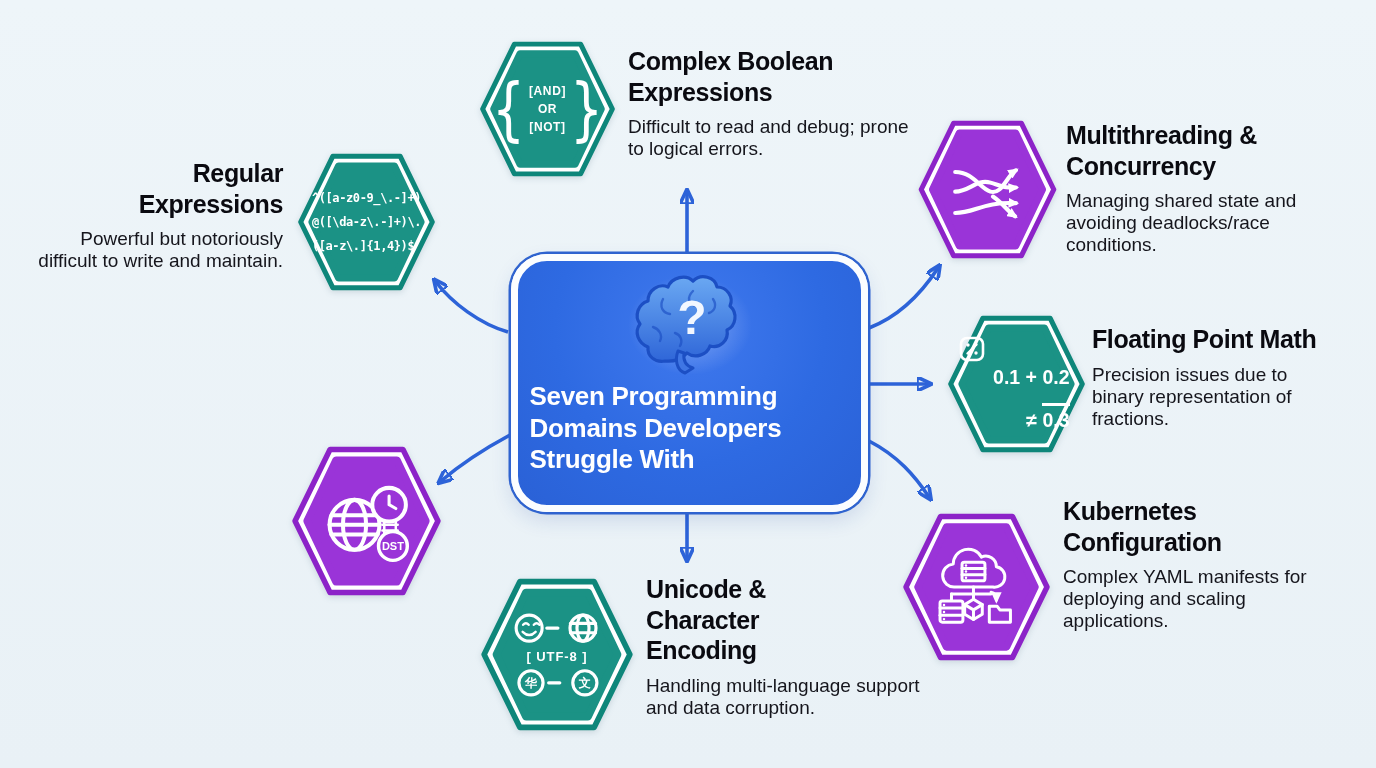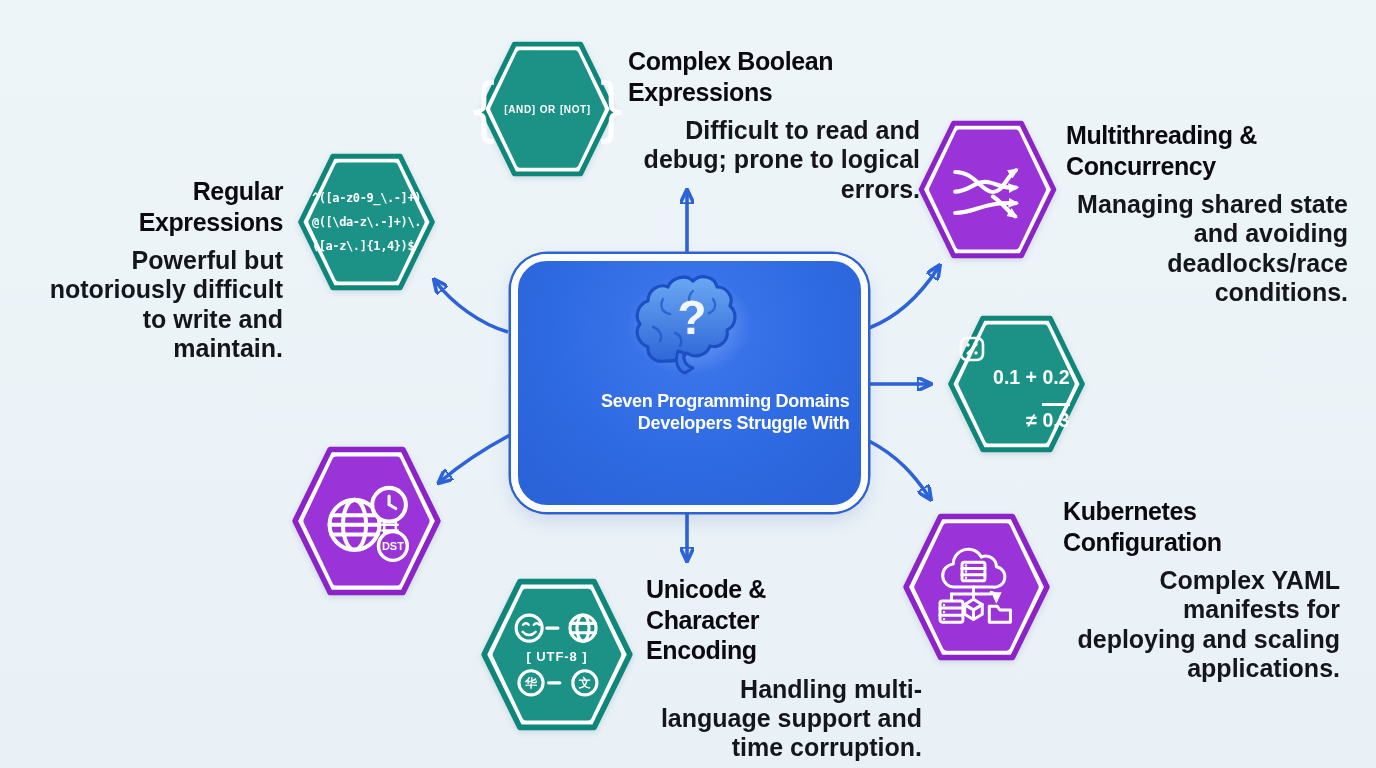--- a/index.html
+++ b/index.html
@@ -19,49 +19,49 @@
   
   .center-box {
     position:absolute; left:511px; top:254px; width:357px; height:258px;
     background: radial-gradient(circle at 50% 28%, #4079ee 0%, var(--center_fill) 55%, #2a61d6 100%);
     border:7px solid #fbfdff; border-radius:36px;
     box-shadow: 0 0 0 2.5px var(--center_ring), 0 8px 20px rgba(30,70,160,.15);
     display:flex; flex-direction:column; align-items:center;
   }
   .brain-wrap { position:relative; margin-top:10px; width:130px; height:110px; }
   .center-title {
-    width:320px; margin-top:10px; text-align:right;
-    color:#ffffff; font-size:18px; font-weight:700; line-height:1.22; letter-spacing:-0.3px;
+    width:320px; margin-top:0; text-align:left;
+    color:#ffffff; font-size:26px; font-weight:700; line-height:1.22; letter-spacing:-0.3px;
   }
 
   
   .hex { position:absolute; }
   .hex svg.hex-shape { position:absolute; inset:0; width:100%; height:100%;
     filter: drop-shadow(0 2px 3px rgba(20,60,80,.15)); }
   .hex-outer { fill:#ffffff; stroke-width:3.6; stroke-linejoin:round; }
   .hex-inner { stroke-width:5; stroke-linejoin:round; }
   .teal  .hex-outer { stroke:var(--teal_ring); }
   .teal  .hex-inner { fill:var(--teal); stroke:var(--teal); }
   .purple .hex-outer { stroke:var(--purple_ring); }
   .purple .hex-inner { fill:var(--purple); stroke:var(--purple); }
   .hex-content { position:absolute; inset:0; display:flex; align-items:center; justify-content:center; }
 
   
   .node-text { position:absolute; }
   .node-text.right { text-align:right; }
   .node-title { color:#0a0a10; font-size:25px; font-weight:700; line-height:1.22; letter-spacing:-0.4px; }
   .node-text.right .node-title { margin-left:auto; }
-  .node-desc { margin-top:9px; color:#15151c; font-size:25px; font-weight:700; line-height:1.17;text-align:right; }
+  .node-desc { margin-top:9px; color:#15151c; font-size:19px; font-weight:400; line-height:1.17; }
 
   
   .bool-icon { display:flex; align-items:center; gap:4px; color:#fff; }
   .bool-brace { font-family:"DejaVu Sans", sans-serif; font-size:52px; font-weight:400;
     line-height:1; transform:scaleY(1.35); }
-  .bool-mid { display:flex; flex-direction:row; align-items:center; gap:4px;
-    font-size:10px; font-weight:700; letter-spacing:.6px; }
+  .bool-mid { display:flex; flex-direction:column; align-items:center; gap:4px;
+    font-size:12px; font-weight:700; letter-spacing:.6px; }
 
   .regex-icon { color:#fff; font-family:"DejaVu Sans Mono", monospace;
     font-size:12px; font-weight:700; line-height:2.0; text-align:left; letter-spacing:-0.4px; }
 
   .float-icon { width:116px; color:#fff; font-weight:700; font-size:19.5px; }
   .float-badge { display:flex; margin:0 12px 4px auto; }
   .float-top  { text-align:right; padding-right:5px; }
   .float-top .over { display:inline-block; border-bottom:3px solid #fff; padding-bottom:14px; }
   .float-neq  { text-align:right; padding-right:5px; margin-top:3px; }
 
@@ -147,21 +147,21 @@
       <polygon class="hex-inner" points="30,10 70,10 89,50 70,90 30,90 11,50"></polygon>
     </svg>
     <div class="hex-content">
       <div class="regex-icon">
         <div>^([a-z0-9_\.-]+)</div>
         <div>@([\da-z\.-]+)\.</div>
         <div>([a-z\.]{1,4})$</div>
       </div>
     </div>
   </div>
-  <div class="node-text right" style="left:28px; top:176px; width:255px">
+  <div class="node-text right" style="left:28px; top:158px; width:255px">
     <div class="node-title" style="max-width:235px">Regular Expressions</div>
     <div class="node-desc">Powerful but notoriously difficult to write and maintain.</div>
   </div>
 
   <div class="hex purple" style="left:916px; top:119px; width:143px; height:141px">
     <svg class="hex-shape" viewBox="0 0 100 100">
       <polygon class="hex-outer" points="26,3 74,3 97,50 74,97 26,97 3,50"></polygon>
       <polygon class="hex-inner" points="30,10 70,10 89,50 70,90 30,90 11,50"></polygon>
     </svg>
     <div class="hex-content">
@@ -197,20 +197,24 @@
             <rect class="wicon" x="2" y="2" width="22" height="22" rx="6" stroke-width="2.6"></rect>
             <line class="wicon" x1="8.5" y1="17.5" x2="17.5" y2="8.5" stroke-width="2.4"></line>
             <circle cx="9" cy="9" r="1.7" fill="#fff"></circle>
             <circle cx="17" cy="17" r="1.7" fill="#fff"></circle>
           </svg>
         </span>
         <div class="float-top"><span>0.1 + </span><span class="over">0.2</span></div>
         <div class="float-neq">≠ 0.3</div>
       </div>
     </div>
+  </div>
+  <div class="node-text" style="left:1092px; top:324px; width:252px">
+    <div class="node-title">Floating Point Math</div>
+    <div class="node-desc">Precision issues due to binary representation of fractions.</div>
   </div>
 
   <div class="hex purple" style="left:901px; top:512px; width:151px; height:150px">
     <svg class="hex-shape" viewBox="0 0 100 100">
       <polygon class="hex-outer" points="26,3 74,3 97,50 74,97 26,97 3,50"></polygon>
       <polygon class="hex-inner" points="30,10 70,10 89,50 70,90 30,90 11,50"></polygon>
     </svg>
     <div class="hex-content">
       <svg class="icon-svg" width="88" height="88" viewBox="0 0 100 100">
         <g class="wicon" stroke-width="3.4">
@@ -265,21 +269,21 @@
           <circle cx="86" cy="80" r="13"></circle>
         </g>
         <text x="56" y="57" text-anchor="middle" font-family="Liberation Sans, sans-serif" font-size="14" font-weight="bold" fill="#fff" letter-spacing="1">[ UTF-8 ]</text>
         <text x="28" y="85" text-anchor="middle" font-family="DejaVu Sans, sans-serif" font-size="13" font-weight="bold" fill="#fff">华</text>
         <text x="86" y="85" text-anchor="middle" font-family="DejaVu Sans, sans-serif" font-size="13" font-weight="bold" fill="#fff">文</text>
       </svg>
     </div>
   </div>
   <div class="node-text" style="left:646px; top:574px; width:276px">
     <div class="node-title" style="max-width:215px">Unicode &amp; Character Encoding</div>
-    <div class="node-desc">Handling multi-language support and time corruption.</div>
+    <div class="node-desc">Handling multi-language support and data corruption.</div>
   </div>
 
   <div class="hex purple" style="left:290px; top:445px; width:153px; height:152px">
     <svg class="hex-shape" viewBox="0 0 100 100">
       <polygon class="hex-outer" points="26,3 74,3 97,50 74,97 26,97 3,50"></polygon>
       <polygon class="hex-inner" points="30,10 70,10 89,50 70,90 30,90 11,50"></polygon>
     </svg>
     <div class="hex-content">
       <svg class="icon-svg" width="96" height="96" viewBox="0 0 100 100">
         <g class="wicon" stroke-width="4.2">

